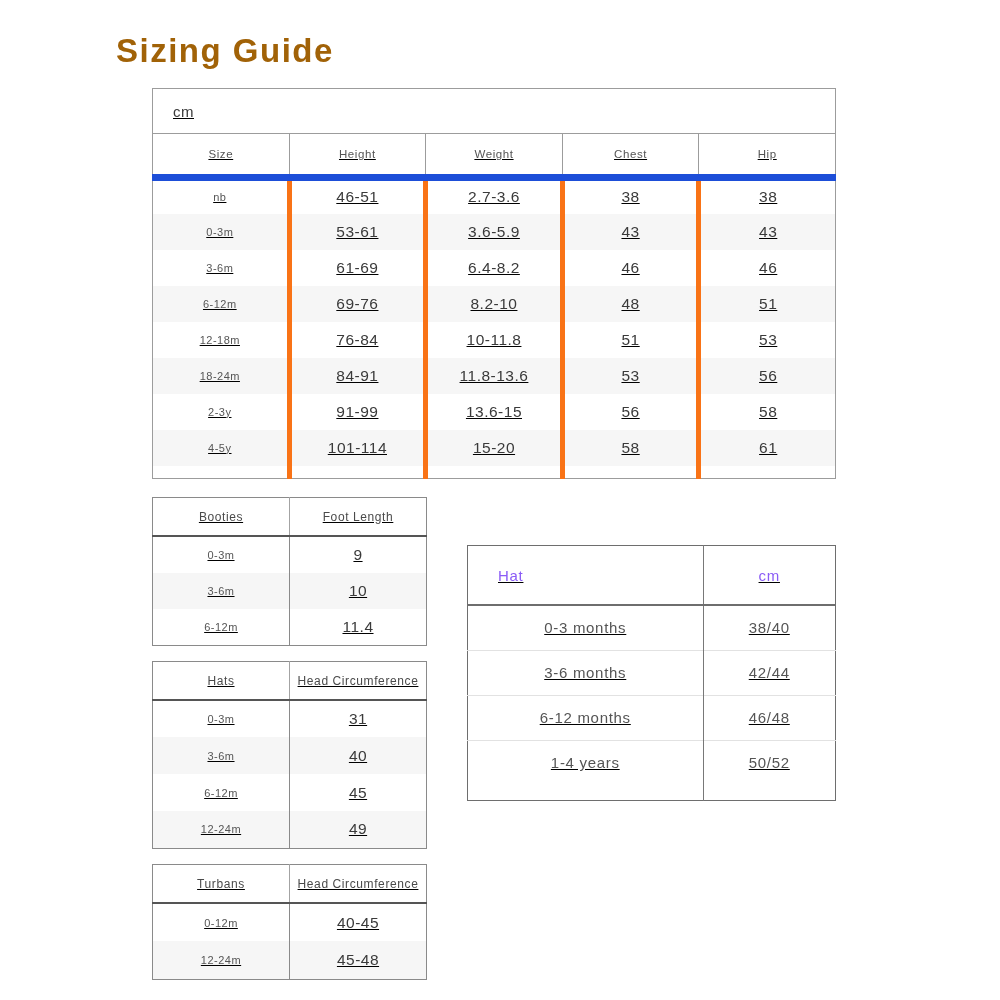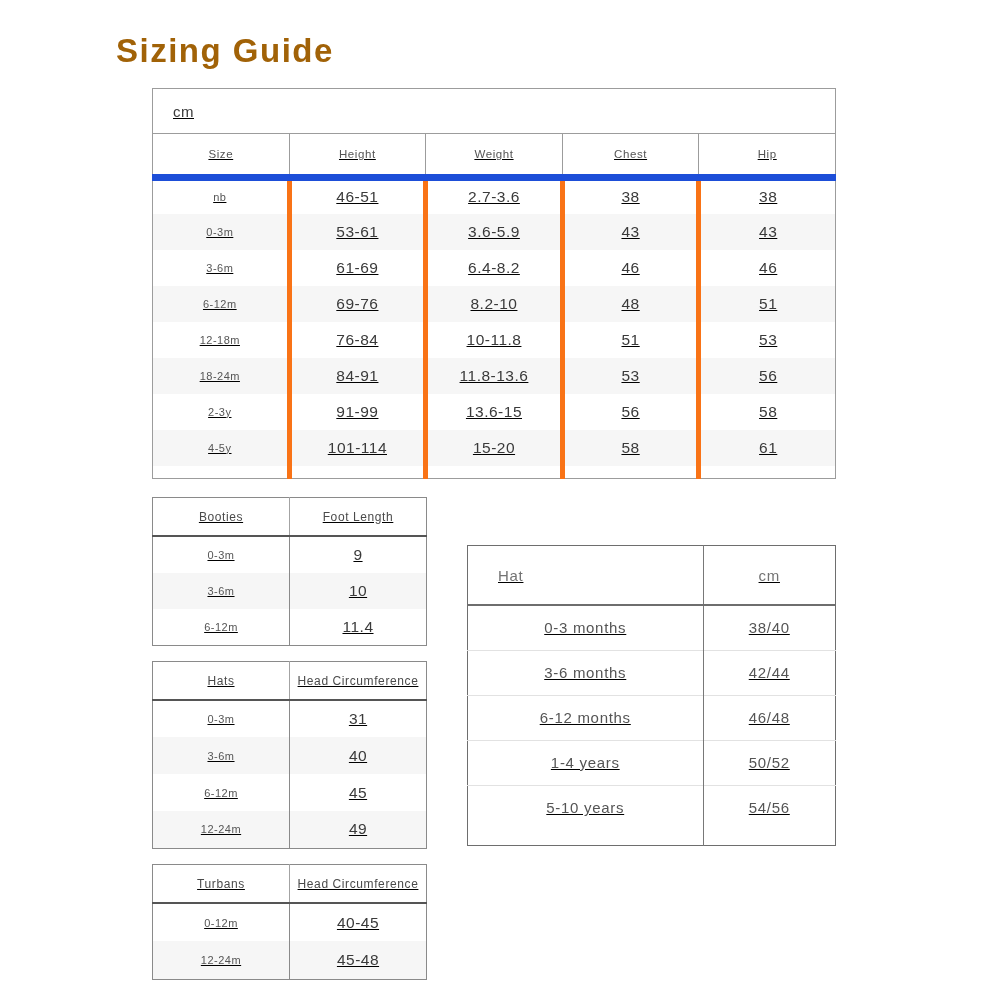--- a/index.html
+++ b/index.html
@@ -54,21 +54,21 @@
   .turbans{left:152px;top:864px;}
   .turbans tbody tr{height:38px;}
 
   
   .hatcm{left:467px;top:545px;width:369px;}
   .hatcm table{border:1px solid #6e6e6e;}
   .hatcm col.c1{width:64%;}
   .hatcm col.c2{width:36%;}
   .hatcm thead th{
     height:58px;border-bottom:2px solid #6e6e6e;
-    font-size:15px;color:#737373;letter-spacing:.7px;
+    font-size:15px;color:#8b5cf6;letter-spacing:.7px;
   }
   .hatcm thead th.left{text-align:left;padding-left:30px;}
   .hatcm thead th + th,.hatcm td + td{border-left:1px solid #787878;}
   .hatcm tbody tr{height:45px;}
   .hatcm tbody[data-rows] tr + tr td{border-top:1px solid #e2e2e2;}
   .hatcm td{font-size:15px;color:#555;letter-spacing:.7px;}
   .hatcm .filler tr{height:15px;}
 </style>
 </head>
 <body>
@@ -273,24 +273,20 @@
   <tr>
     <td class="lbl">6-12 months</td>
     <td class="val">46/48</td>
   </tr>
 
   <tr>
     <td class="lbl">1-4 years</td>
     <td class="val">50/52</td>
   </tr>
 
-  <tr>
-    <td class="lbl">5-10 years</td>
-    <td class="val">54/56</td>
-  </tr>
 </tbody>
     <tbody class="filler">
       <tr>
           <td></td>
           <td></td>
         </tr>
     </tbody>
   </table>
 </div>
 

